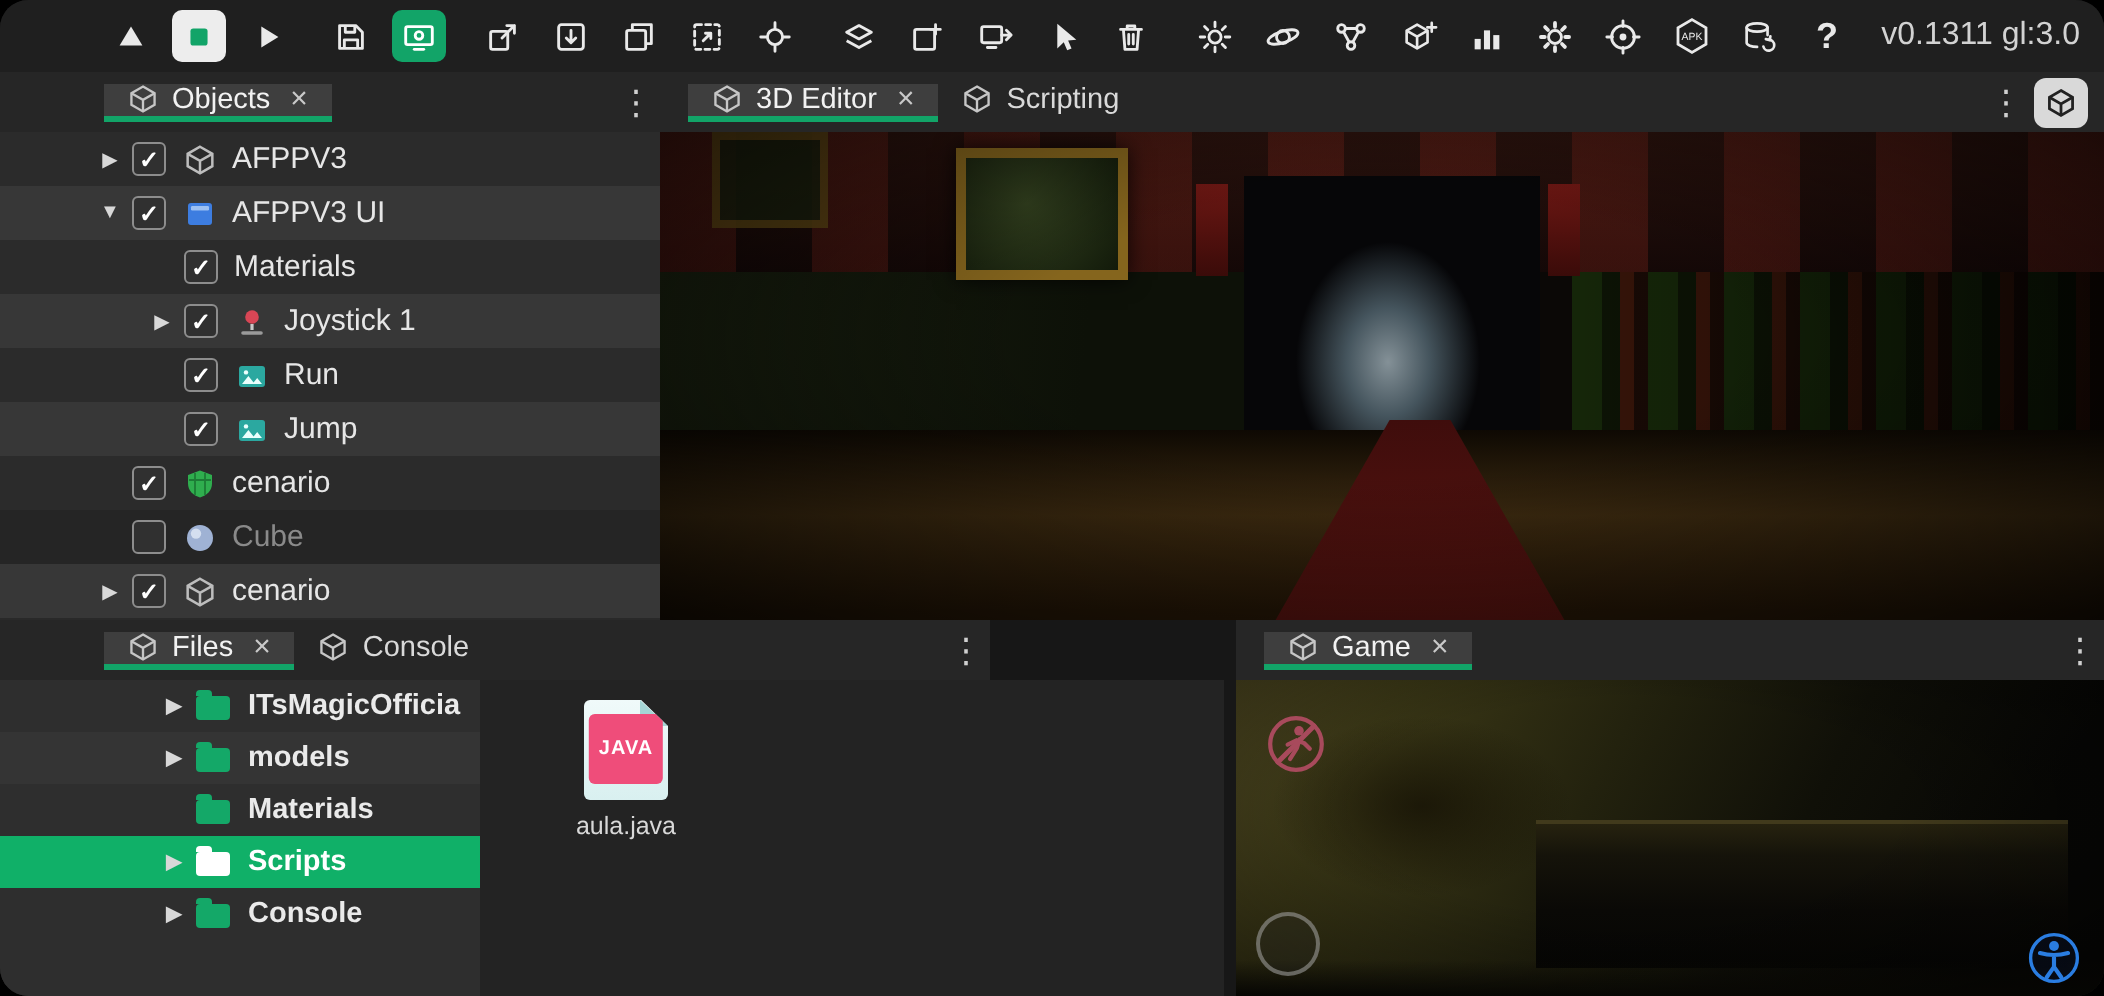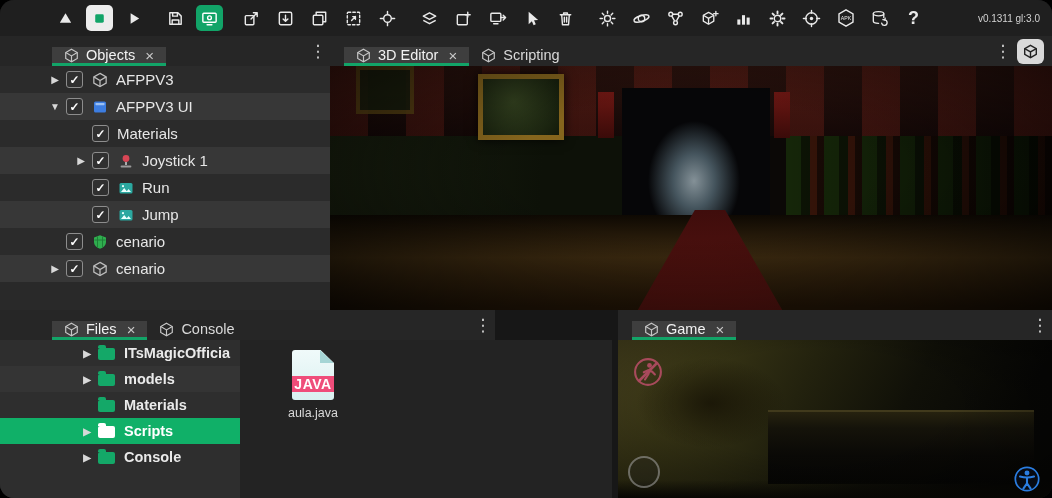--- a/index.html
+++ b/index.html
@@ -8,24 +8,24 @@
   .app{position:relative;width:1052px;height:498px;background:#171717;overflow:hidden;border-radius:14px;color:#e8e8e8}
 
   
   .toolbar{position:absolute;left:0;top:0;width:1052px;height:36px;background:#1f1f1f;display:flex;align-items:center;gap:7px;padding-left:52px}
   .tbtn{min-width:27px;height:26px;padding:0 3px;border-radius:5px;display:flex;align-items:center;justify-content:center;background:transparent;border:none;cursor:pointer}
   .tbtn svg{display:block}
   .tbtn.light{background:#ededed}
   .tbtn.activegreen{background:#12a468}
   .tbtn.sep{margin-left:8px}
   .help-glyph{font-size:18px;font-weight:bold;color:#e9e9e9;line-height:1}
-  .version{margin-left:auto;margin-right:12px;font-size:10px;color:#d2d2d2;white-space:nowrap}
+  .version{margin-left:auto;margin-right:12px;font-size:16px;color:#d2d2d2;white-space:nowrap}
 
   
-  .tabbar{position:absolute;height:30px;background:#262626;display:flex;align-items:flex-end}
+  .tabbar{position:absolute;height:30px;background:#262626;display:flex;align-items:center}
   .tabbar .pad{width:52px}
   .tabbar .padsm{width:14px}
   .tab{display:flex;align-items:center;gap:7px;padding:0 12px;font-size:14.5px;color:#d9d9d9;border-bottom:3px solid transparent;cursor:pointer}
   .tab.active{background:#3e3e3e;border-bottom-color:#12a468;color:#f2f2f2}
   .x{font-size:15px;color:#c9c9c9;margin-left:3px;line-height:1}
   .kebab{margin-left:auto;align-self:center;width:24px;text-align:center;font-size:17px;color:#d0d0d0;cursor:pointer}
   .cubebtn{align-self:center;margin:0 8px 0 2px;width:27px;height:25px;background:#d9d9d9;border:none;border-radius:6px;display:flex;align-items:center;justify-content:center;cursor:pointer}
 
   .bar-objects{left:0;top:36px;width:330px}
   .bar-editor{left:330px;top:36px;width:722px}
@@ -68,21 +68,21 @@
   .frow{height:26px;display:flex;align-items:center;font-size:14.5px;font-weight:bold;color:#eaeaea;padding-left:76px;cursor:pointer}
   .frow.alt{background:#343434}
   .frow.sel{background:#10b068;color:#fff}
   .fold{width:17px;height:12px;min-width:17px;background:#14a868;border-radius:2px;position:relative;margin-right:9px;margin-top:2px}
   .fold::before{content:"";position:absolute;top:-3px;left:0;width:8px;height:3px;background:inherit;border-radius:2px 2px 0 0}
   .fold.white{background:#fff}
   .fcontent{flex:1;position:relative}
   .file-item{position:absolute;left:38px;top:10px;width:70px;display:flex;flex-direction:column;align-items:center;cursor:pointer}
   .java-ic{width:42px;height:50px;background:linear-gradient(#f0fafa,#d9f0f0);border-radius:3px;position:relative;clip-path:polygon(0 0,68% 0,100% 26%,100% 100%,0 100%)}
   .java-fold{position:absolute;top:0;right:0;width:14px;height:13px;background:#a5d5d5;clip-path:polygon(0 0,100% 100%,0 100%)}
-  .java-badge{position:absolute;bottom:8px;left:50%;transform:translateX(-50%);background:#ef4d7a;color:#fff;font-size:14px;font-weight:bold;padding:0 5px;border-radius:3px;letter-spacing:.5px}
+  .java-badge{position:absolute;bottom:8px;left:50%;transform:translateX(-50%);background:#ef4d7a;color:#fff;font-size:10px;font-weight:bold;padding:12px 5px;border-radius:3px;letter-spacing:.5px}
   .file-label{margin-top:6px;font-size:12.5px;color:#d8d8d8}
 
   
   .vpgame{position:absolute;left:618px;top:340px;width:434px;height:158px;background:linear-gradient(118deg,#4c4620 0%,#3a3716 16%,#23220e 40%,#101008 62%,#070705 85%);overflow:hidden;cursor:pointer}
   .vpgame>div{position:absolute}
   .g-stain{left:18px;top:18px;width:150px;height:90px;background:radial-gradient(closest-side,rgba(20,16,4,.75),rgba(0,0,0,0))}
   .g-counter{left:150px;right:18px;bottom:14px;height:74px;background:linear-gradient(#26220f 0%,#15130a 22%,#0a0906 60%,#060604 100%);border-top:2px solid #413a1c}
   .g-floor{left:0;right:0;bottom:0;height:18px;background:linear-gradient(rgba(0,0,0,0),#0b0a05)}
   .g-vig{inset:0;background:radial-gradient(ellipse at 45% 40%,rgba(0,0,0,0) 40%,rgba(0,0,0,.45) 90%)}
   .ov-run{left:14px;top:16px;width:32px;height:32px;display:flex;align-items:center;justify-content:center}
@@ -329,20 +329,31 @@
     <div class="trow base l0">
       <span class="tw"></span>
       <span class="cb">✓</span>
       <span class="oic">
           <svg width="16" height="16" viewBox="0 0 16 16">
             <path d="M8 1.3 14 3.5v4.2c0 3.6-2.6 6-6 7-3.4-1-6-3.4-6-7V3.5Z" fill="#2fae4e"></path>
             <path d="M2.5 6h11M5.5 2.5v11M10.5 2.5v11" stroke="#1d7c36" stroke-width="0.9"></path>
           </svg>
         </span>
       <span class="lbl">cenario</span>
+    </div>
+    <div class="trow dim l0">
+      <span class="tw"></span>
+      <span class="cb empty">✓</span>
+      <span class="oic">
+          <svg width="16" height="16" viewBox="0 0 16 16">
+            <circle cx="8" cy="8" r="6.5" fill="#9fb2d4"></circle>
+            <circle cx="6" cy="5.8" r="2.6" fill="#dde6f5" opacity="0.85"></circle>
+          </svg>
+        </span>
+      <span class="lbl">Cube</span>
     </div>
     <div class="trow alt l0">
       <span class="tw">▶</span>
       <span class="cb">✓</span>
       <span class="oic">
           <svg width="16" height="16" viewBox="0 0 14 14" fill="none" stroke="#bdbdbd" stroke-width="1.1">
             <path d="M7 1.2 12.4 4.3v5.4L7 12.8 1.6 9.7V4.3Z"></path>
             <path d="M1.6 4.3 7 7.4l5.4-3.1M7 7.4v5.4"></path>
           </svg>
         </span>

